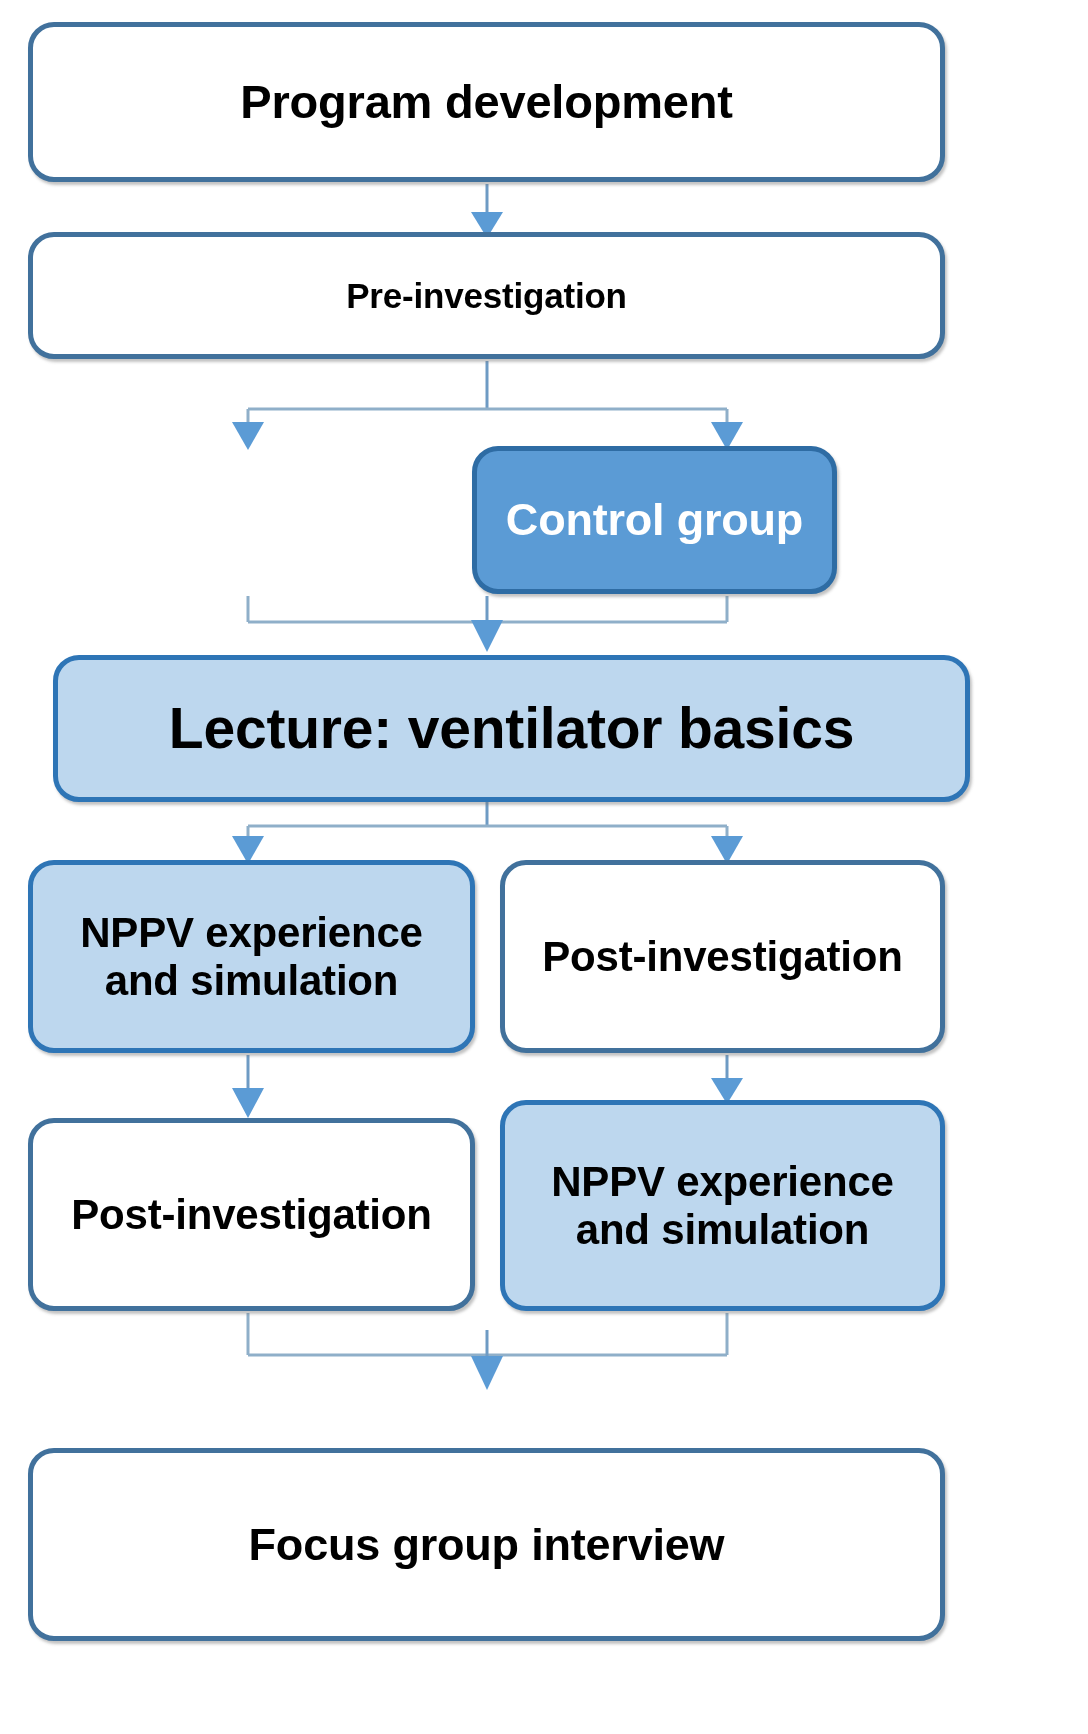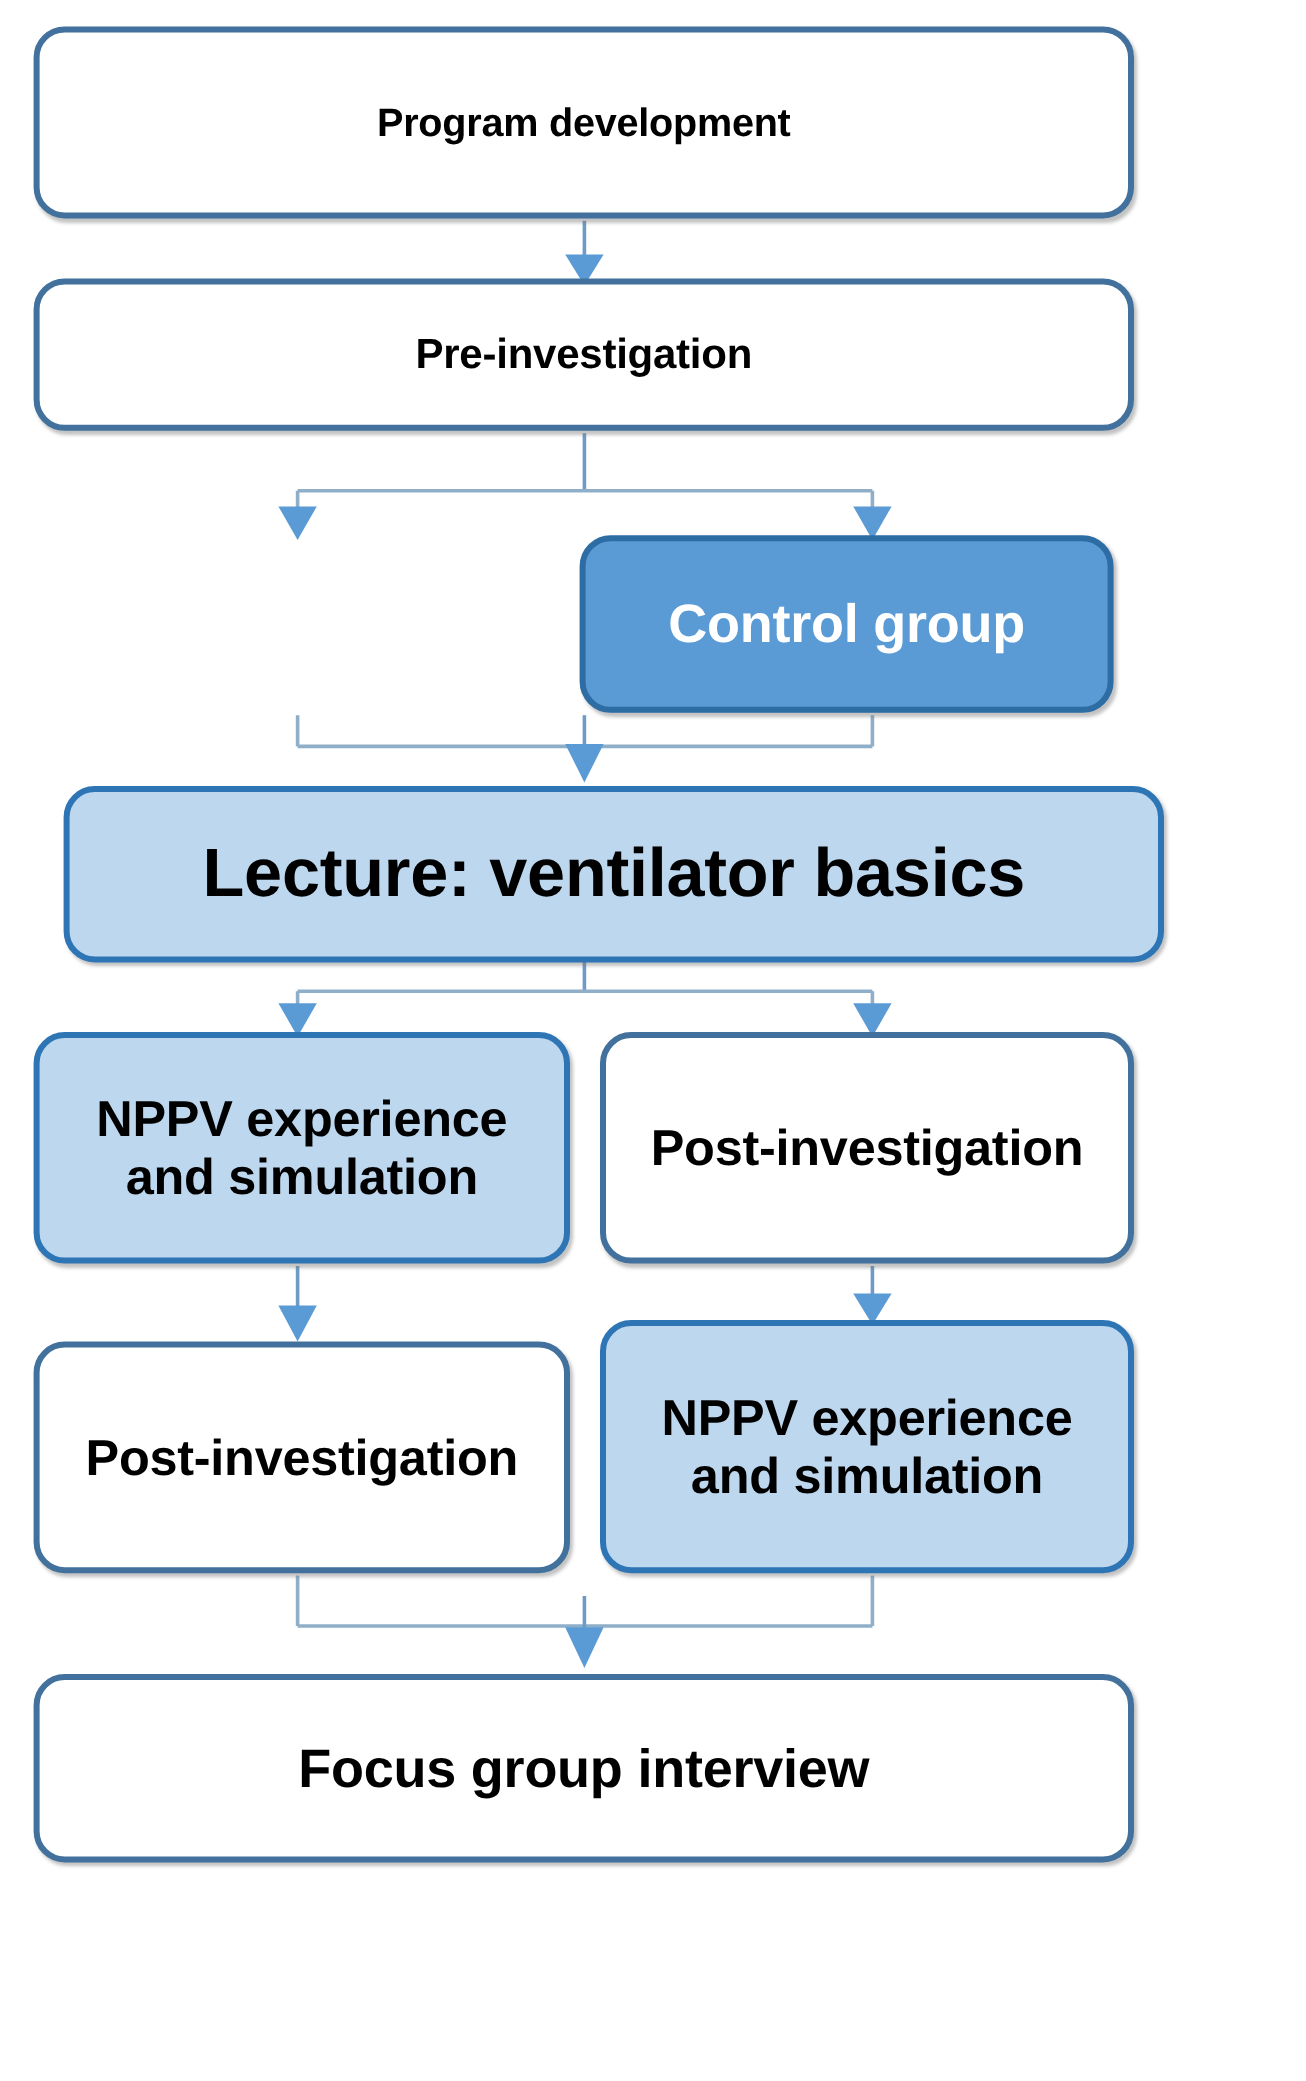--- a/index.html
+++ b/index.html
@@ -103,30 +103,30 @@
 
     <g>
       <line x1="248" y1="1313" x2="248" y2="1355" stroke="#8FAFC9" stroke-width="3"></line>
       <line x1="727" y1="1313" x2="727" y2="1355" stroke="#8FAFC9" stroke-width="3"></line>
       <line x1="248" y1="1355" x2="727" y2="1355" stroke="#8FAFC9" stroke-width="3"></line>
       <line x1="487" y1="1330" x2="487" y2="1358" stroke="#6E9BC4" stroke-width="3"></line>
       <polygon points="471,1356 503,1356 487,1390" fill="#5B9BD5"></polygon>
     </g>
   </svg>
 
-  <div class="node fill-white" style="left:28px; top:22px; width:917px; height:160px; font-size:33px;">
+  <div class="node fill-white" style="left:28px; top:22px; width:917px; height:160px; font-size:47px;">
     <span>Program development</span>
   </div>
 
   <div class="node fill-white" style="left:28px; top:232px; width:917px; height:127px; font-size:35px;">
     <span>Pre-investigation</span>
   </div>
 
 
-  <div class="node fill-dark" style="left:483px; top:446px; width:445px; height:148px; font-size:45px;">
+  <div class="node fill-dark" style="left:472px; top:446px; width:365px; height:148px; font-size:45px;">
     <span>Control group</span>
   </div>
 
   <div class="node fill-light" style="left:28px; top:655px; width:917px; height:147px; font-size:57px;margin-left:25px;">
     <span>Lecture: ventilator basics</span>
   </div>
 
   <div class="node fill-light" style="left:28px; top:860px; width:447px; height:193px; font-size:42px;">
     <span>NPPV experience and simulation</span>
   </div>
@@ -136,17 +136,17 @@
   </div>
 
   <div class="node fill-white" style="left:28px; top:1118px; width:447px; height:193px; font-size:42px;">
     <span>Post-investigation</span>
   </div>
 
   <div class="node fill-light" style="left:500px; top:1100px; width:445px; height:211px; font-size:42px;">
     <span>NPPV experience and simulation</span>
   </div>
 
-  <div class="node fill-white" style="left:28px; top:1395px; width:917px; height:157px; font-size:45px;">
+  <div class="node fill-white" style="left:28px; top:1448px; width:917px; height:193px; font-size:45px;">
     <span>Focus group interview</span>
   </div>
 
 </div>
 
 </body></html>

